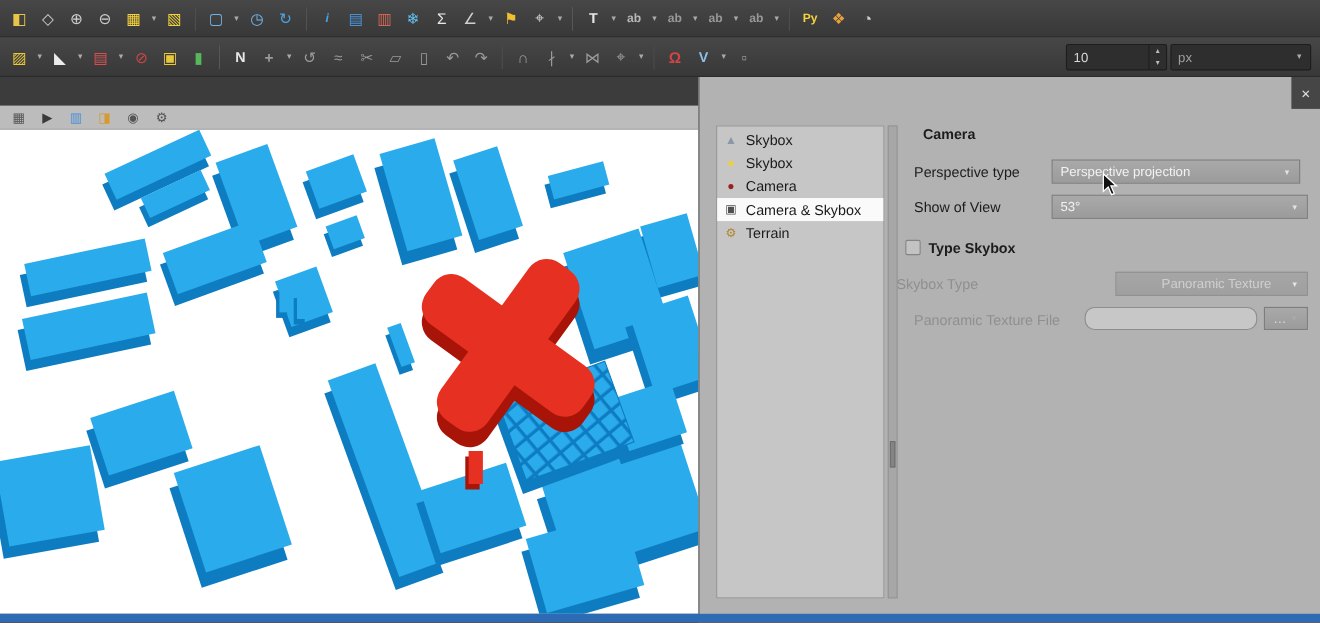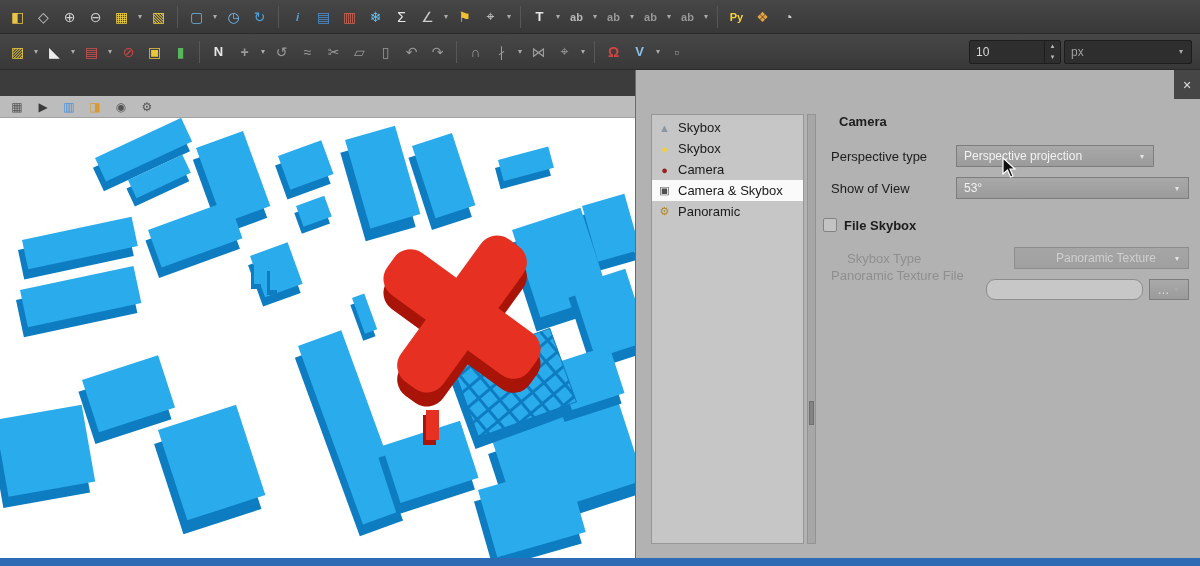--- a/index.html
+++ b/index.html
@@ -350,52 +350,52 @@
       <div class="navitem">
         <span class="navicon" style="color:#9c1f1f">●</span>
         <span>Camera</span>
       </div>
       <div class="navitem sel">
         <span class="navicon" style="color:#4f4f4f">▣</span>
         <span>Camera &amp; Skybox</span>
       </div>
       <div class="navitem">
         <span class="navicon" style="color:#b08830">⚙</span>
-        <span>Panoramic</span>
+        <span>Terrain</span>
       </div>
     </div>
 
     <div id="vscroll">
       <div id="vhandle"></div>
     </div>
 
     <div class="heading" style="left:203px; top:44px">Camera</div>
 
     <div class="flabel" style="left:195px; top:79px">Perspective type</div>
-    <div class="combo" style="left:320px; top:75px; width:198px">
+    <div class="combo" style="left:320px; top:75px; width:226px">
       <span>Perspective projection</span>
       <span class="caret">▾</span>
     </div>
 
     <div class="flabel" style="left:195px; top:111px">Show of View</div>
     <div class="combo" style="left:320px; top:107px; width:233px">
       <span>53°</span>
       <span class="caret">▾</span>
     </div>
 
     <div class="checkbox" style="left:187px; top:148px"></div>
-    <div class="cblabel" style="left:208px; top:148px">File Skybox</div>
-
-    <div class="flabel dis" style="left:211px; top:181px">Skybox Type</div>
+    <div class="cblabel" style="left:208px; top:148px">Type Skybox</div>
+
+    <div class="flabel dis" style="left:179px; top:181px">Skybox Type</div>
     <div class="combo dis" style="left:378px; top:177px; width:175px">
       <span>Panoramic Texture</span>
       <span class="caret">▾</span>
     </div>
 
-    <div class="flabel dis" style="left:195px; top:198px">Panoramic Texture File</div>
+    <div class="flabel dis" style="left:195px; top:213px">Panoramic Texture File</div>
     <div class="textinput" style="left:350px; top:209px; width:157px"></div>
     <div class="browse" style="left:513px; top:209px; width:40px">
       <span>…</span>
       <span class="caret">▾</span>
     </div>
   </div>
 
   <div id="cursor">
     <svg width="16" height="24" viewBox="0 0 16 24">
       <polygon points="1,1 1,17 5.5,13 8.5,20 11,19 8,12 13,12" fill="#111" stroke="#fff" stroke-width="1.2"></polygon>

